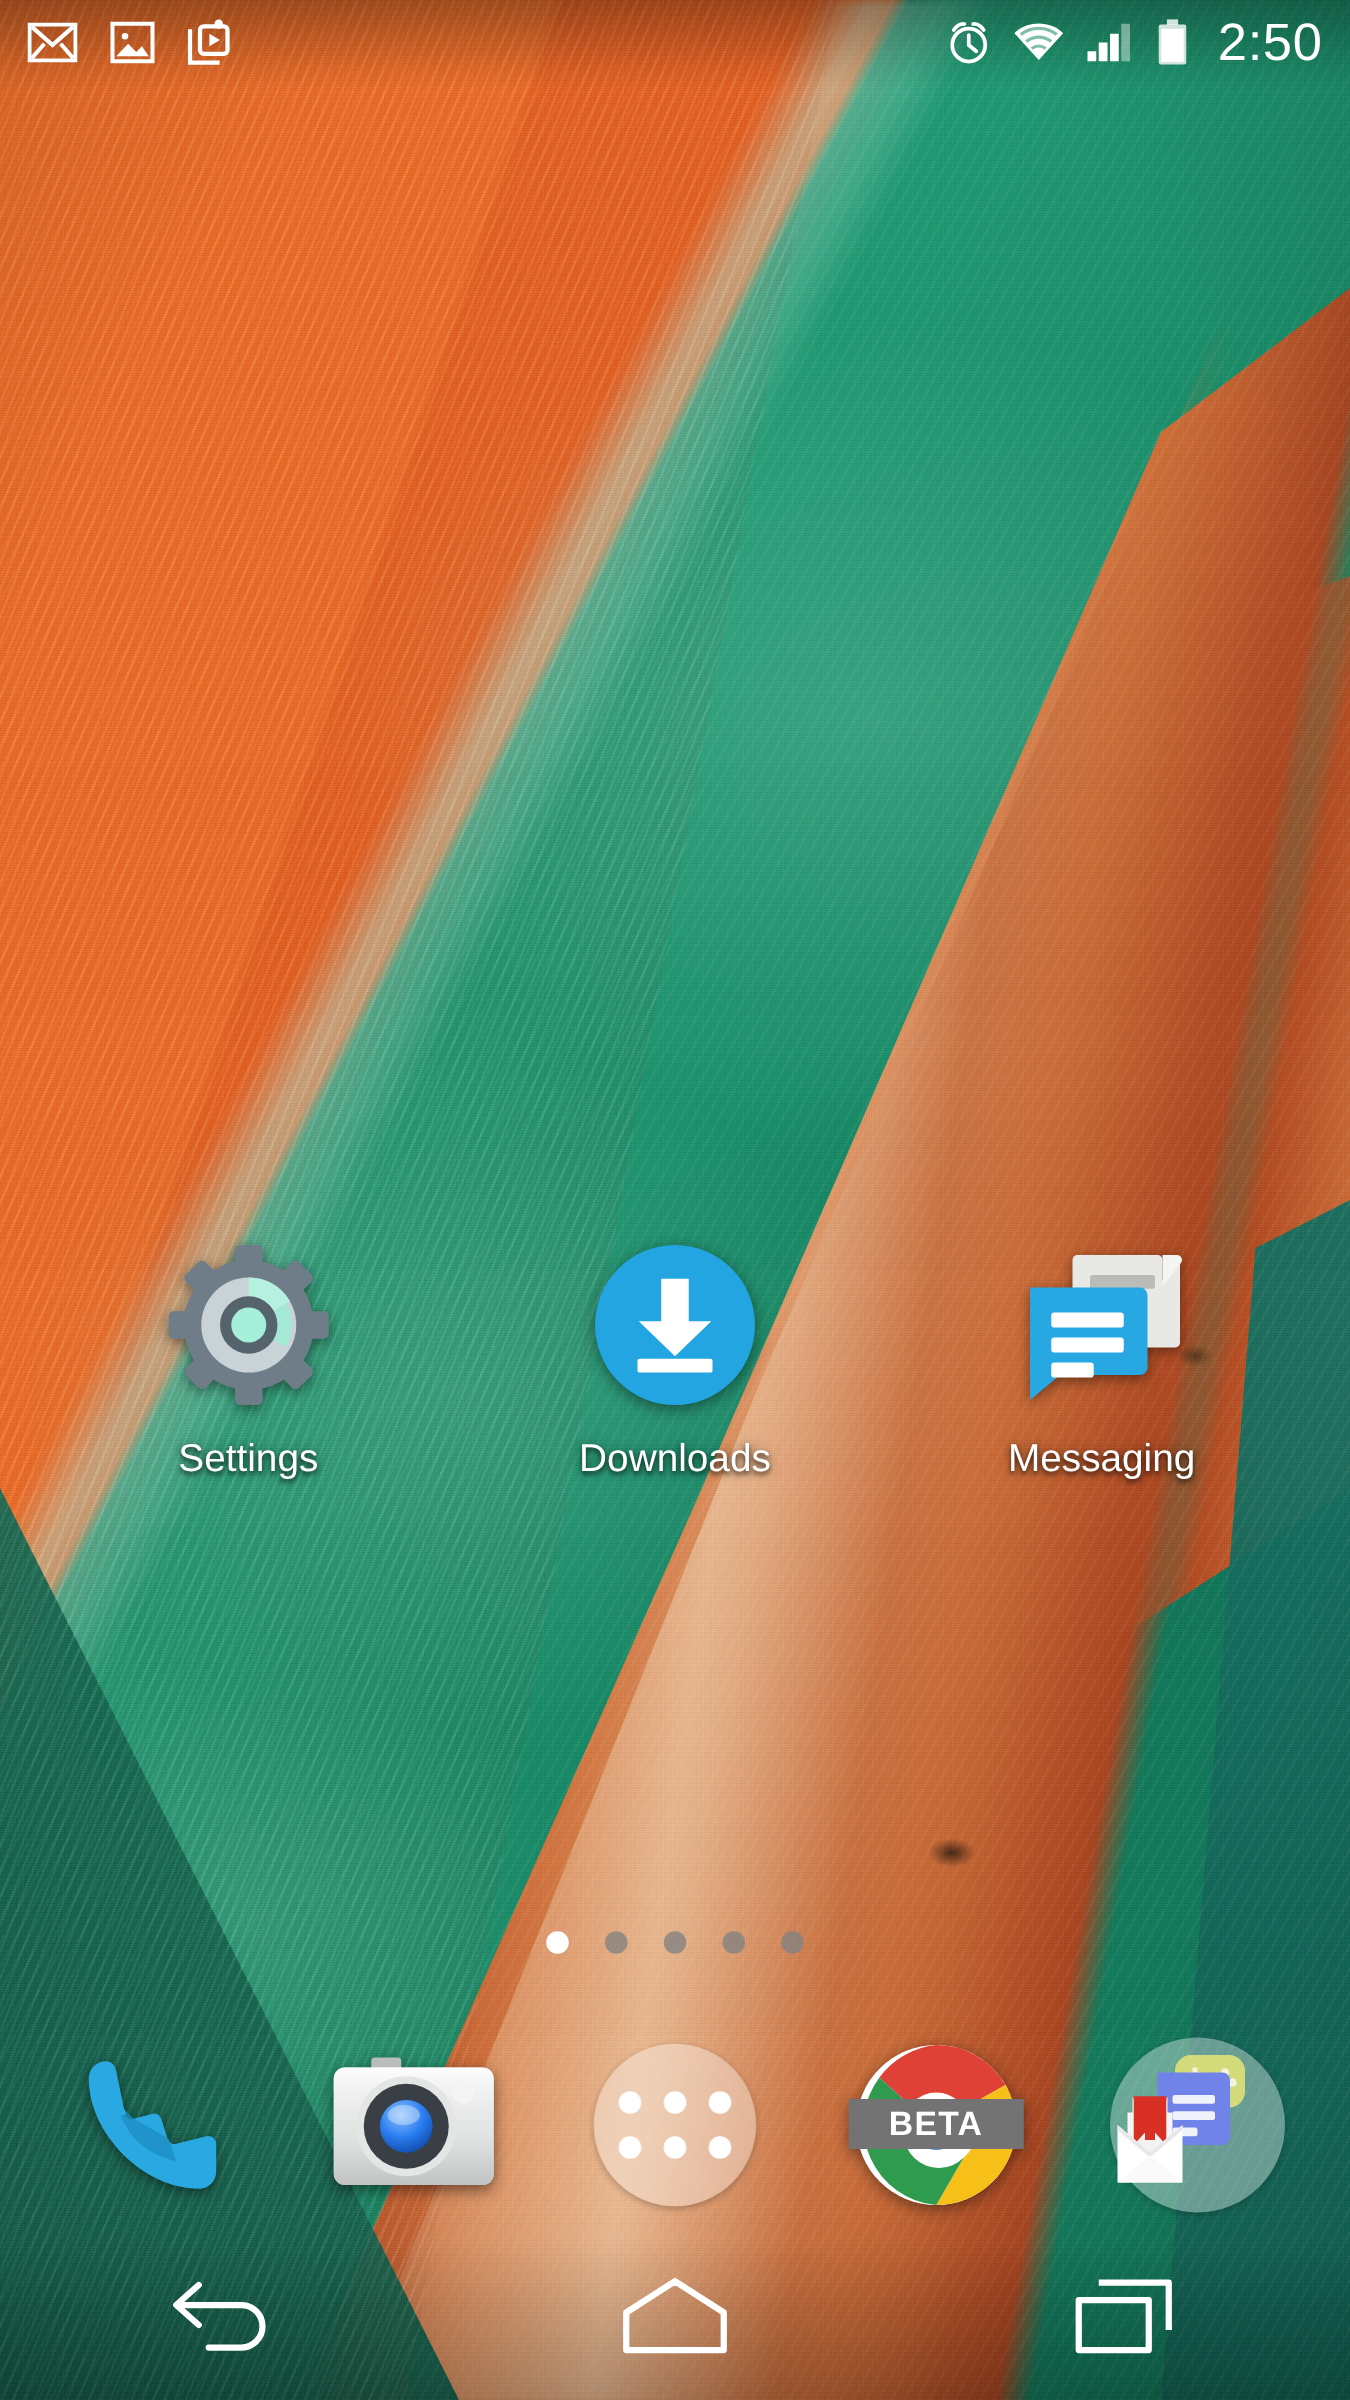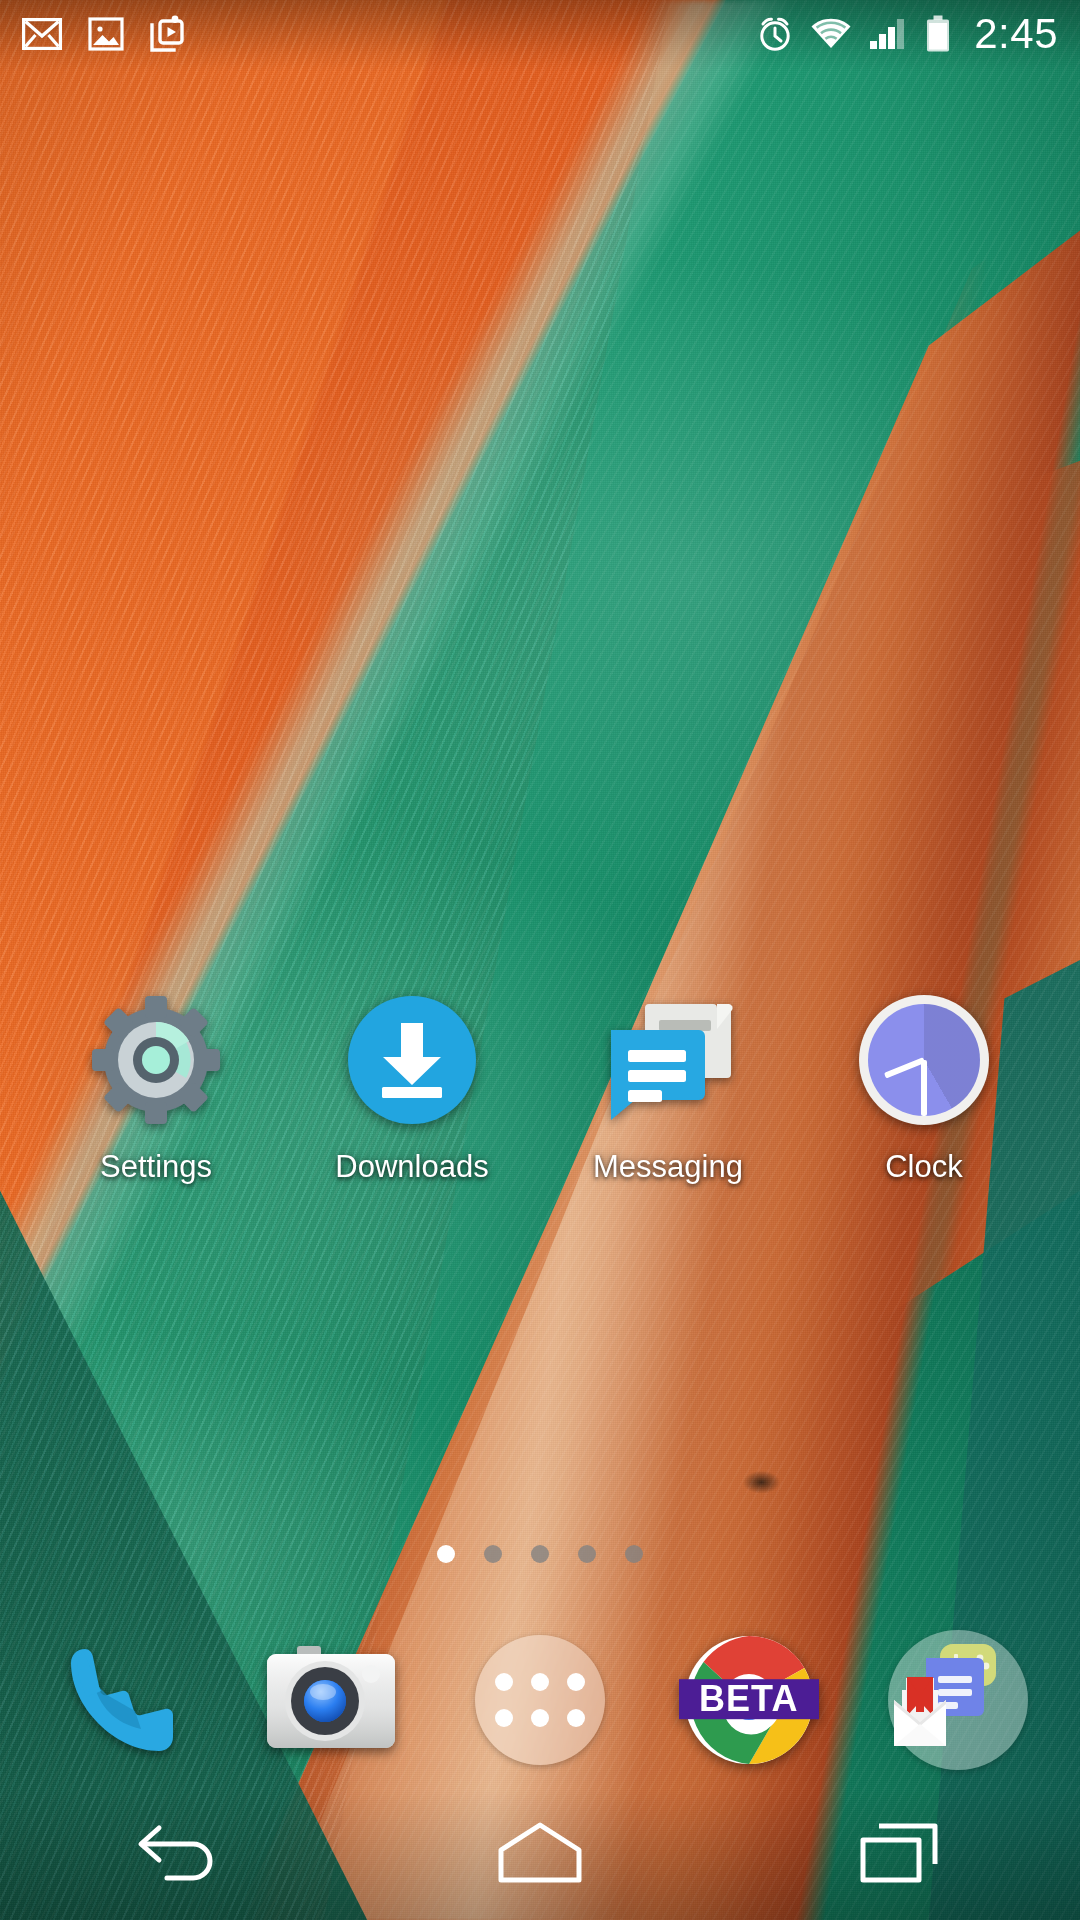--- a/index.html
+++ b/index.html
@@ -237,23 +237,23 @@
   }
   .drawer-dots {
     display:grid; grid-template-columns:repeat(3, 18px); grid-template-rows:repeat(2, 18px);
     gap:18px 18px;
   }
   .drawer-dots i { display:block; width:18px; height:18px; border-radius:50%; background:#fff; }
   
   .chrome-wrap { width:132px; height:132px; position:relative; filter:drop-shadow(0 3px 6px rgba(0,0,0,.45)); }
   .beta-banner {
     position:absolute; left:-4px; right:-4px; top:50%; transform:translateY(-52%);
-    height:40px; background:#4c1d95;
-    display:flex; align-items:center; justify-content:center;
-    color:#fff; font-size:36px; font-weight:700; letter-spacing:1px;
+    height:40px; background:#737373;
+    display:flex; align-items:center; justify-content:center;
+    color:#fff; font-size:27px; font-weight:700; letter-spacing:1px;
   }
   
   .folder-wrap {
     width:140px; height:140px; border-radius:50%;
     background:rgba(225,235,230,0.42);
     position:relative;
     box-shadow:0 2px 6px rgba(0,0,0,.22);
   }
 
   
@@ -355,21 +355,21 @@
         </svg>
       </span>
 
       <span class="sb-icon">
         <svg width="26" height="38" viewBox="0 0 26 38">
           <rect x="8.5" y="0.5" width="9" height="4.5" fill="#fff" opacity="0.8"></rect>
           <rect x="2" y="4.5" width="22" height="32" rx="1.8" fill="#fff" opacity="0.8"></rect>
           <rect x="4" y="8" width="18" height="26.5" fill="#fff"></rect>
         </svg>
       </span>
-      <span id="clock-text">2:45</span>
+      <span id="clock-text">2:50</span>
     </div>
   </div>
 
   <div id="app-grid">
 
     <div class="app-cell">
       <div class="app-icon-box">
         <div class="gear-wrap">
           <svg width="130" height="130" viewBox="0 0 130 130">
             <g transform="translate(65,65)">
@@ -422,33 +422,20 @@
             <path d="M10 32 H98 A6 6 0 0 1 104 38 V96 A6 6 0 0 1 98 102 H34 L10 122 Z" fill="#27a8e2"></path>
             <rect x="27" y="52" width="58" height="12" rx="2.5" fill="#fff"></rect>
             <rect x="27" y="72" width="58" height="12" rx="2.5" fill="#fff"></rect>
             <rect x="27" y="92" width="34" height="12" rx="2.5" fill="#fff"></rect>
           </svg>
         </div>
       </div>
       <div class="app-label">Messaging</div>
     </div>
 
-    <div class="app-cell">
-      <div class="app-icon-box">
-        <div class="clock-wrap">
-          <div class="clock-face">
-
-            <div class="hand" style="width:42px;height:6px;left:14px;top:53px;transform-origin:100% 50%;transform:rotate(-22deg);"></div>
-
-            <div class="hand" style="width:6px;height:56px;left:53px;top:56px;"></div>
-          </div>
-        </div>
-      </div>
-      <div class="app-label">Clock</div>
-    </div>
   </div>
 
   <div id="page-dots">
     <span class="dot active"></span>
     <span class="dot"></span>
     <span class="dot"></span>
     <span class="dot"></span>
     <span class="dot"></span>
   </div>
 

